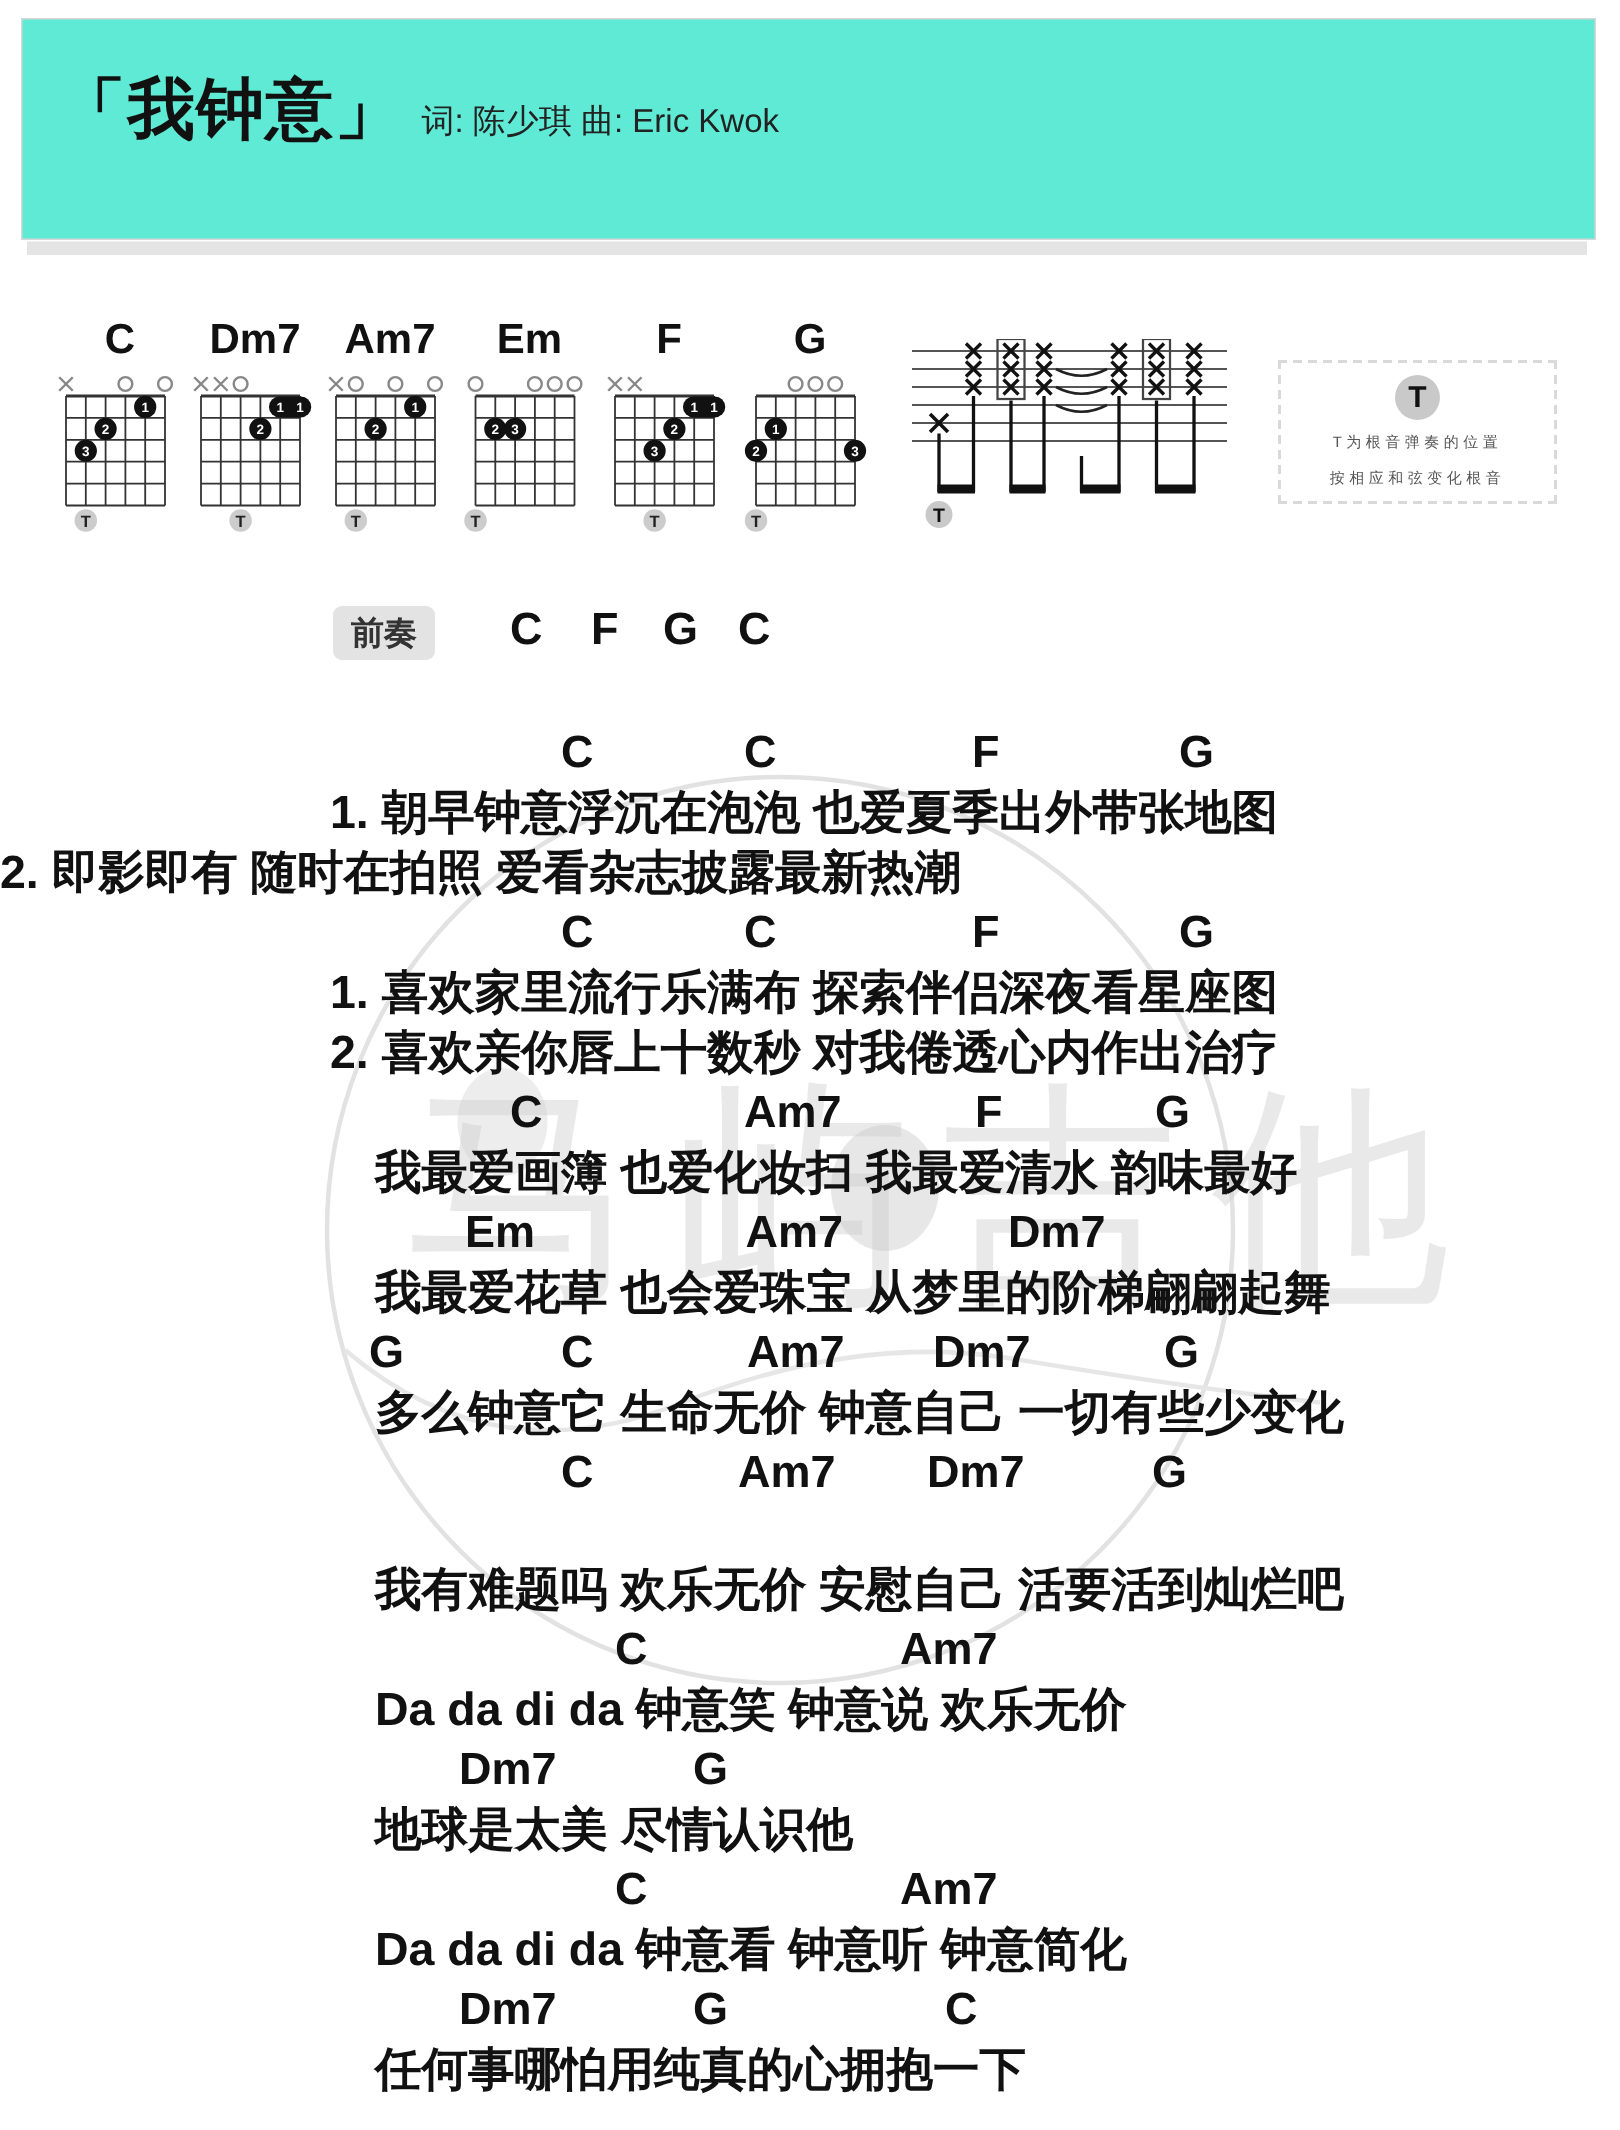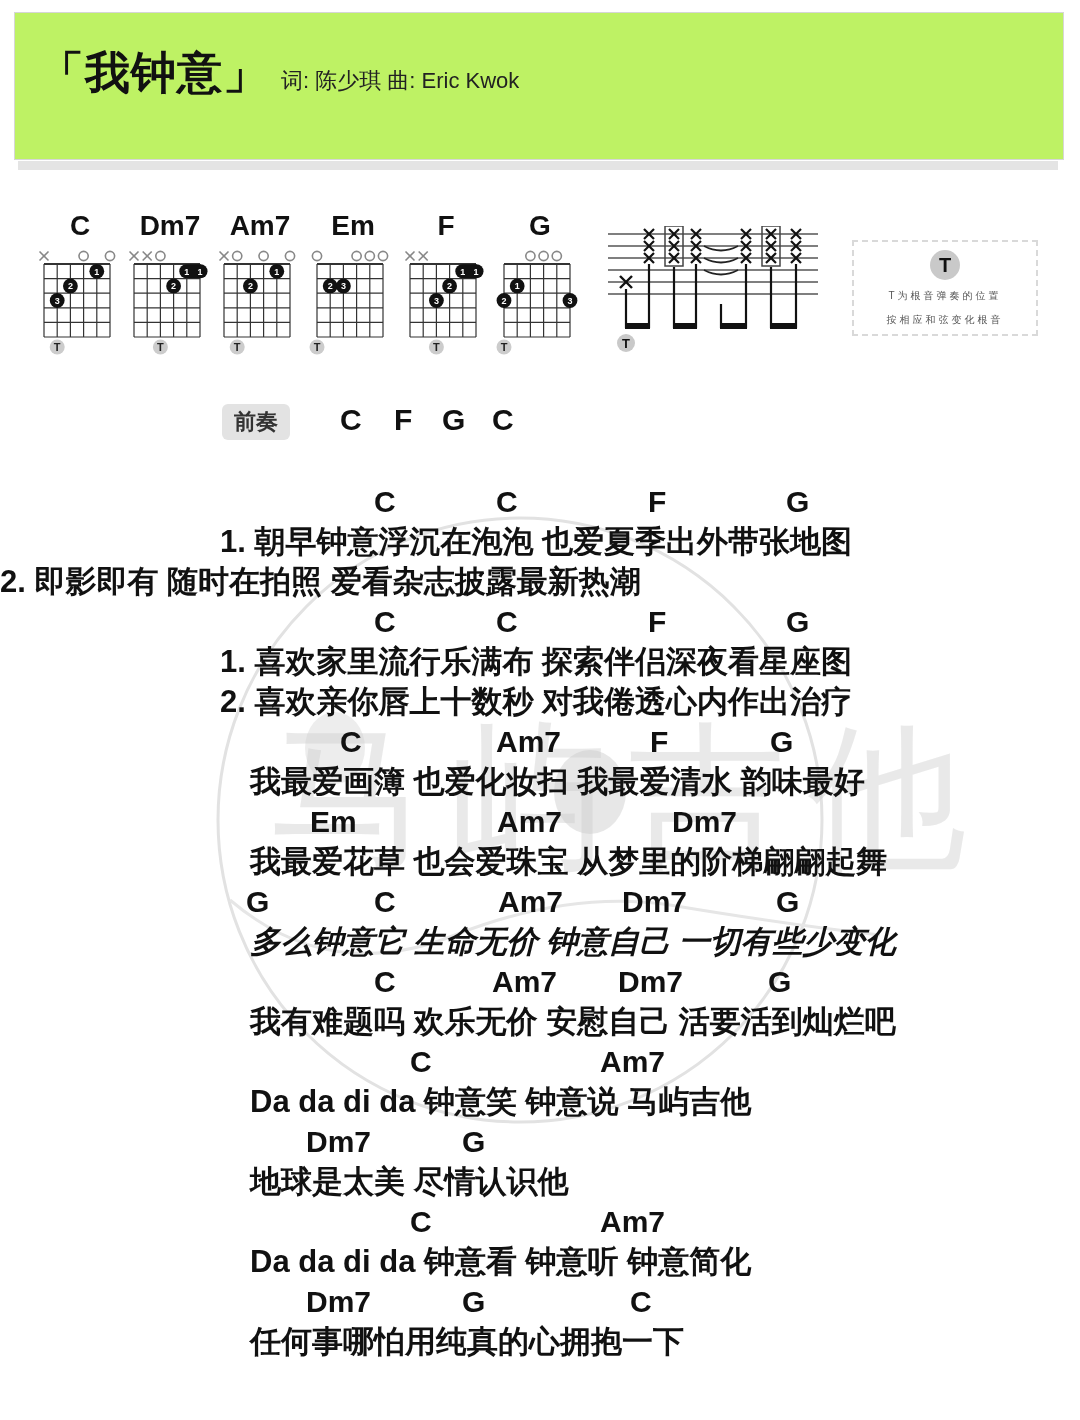--- a/index.html
+++ b/index.html
@@ -2,21 +2,21 @@
 <html><head>
 <meta charset="utf-8">
 <style>
   html,body{margin:0;padding:0;}
   body{
     width:1080px;height:1420px;position:relative;overflow:hidden;
     background:#ffffff;font-family:"Liberation Sans","DejaVu Sans",sans-serif;color:#111;
   }
   
   .header-box{position:absolute;left:14px;top:12px;width:1050px;height:148px;
-    border:1px solid #d6d6d6;background:#bef264;box-sizing:border-box;}
+    border:1px solid #d6d6d6;background:#5eead4;box-sizing:border-box;}
   .page-gap{position:absolute;left:18px;top:161px;width:1040px;height:9px;background:#e4e4e4;}
   .title-row{position:absolute;left:24px;top:30px;display:flex;align-items:baseline;white-space:nowrap;}
   .song-title{font-size:45px;font-weight:700;letter-spacing:1px;}
   .credits{font-size:22px;color:#222;margin-left:12px;font-weight:500;}
   .subtitle{position:absolute;left:30px;top:106px;font-size:21px;color:#222;font-weight:500;}
 
   
   .diagram{position:absolute;top:210px;width:100px;text-align:center;}
   .diagram .dlabel{font-size:28px;font-weight:600;height:32px;line-height:32px;}
 
@@ -377,37 +377,37 @@
         <div class="lyric" style="padding-left: 250px;">我最爱花草 也会爱珠宝 从梦里的阶梯翩翩起舞</div>
       </div>
       <div class="section">
         <div class="chord-row">
           <span class="chord" style="left: 246px;">G</span>
           <span class="chord" style="left: 374px;">C</span>
           <span class="chord" style="left: 498px;">Am7</span>
           <span class="chord" style="left: 622px;">Dm7</span>
           <span class="chord" style="left: 776px;">G</span>
         </div>
-        <div class="lyric" style="padding-left: 250px; font-style: italic;">多么钟意它 生命无价 钟意自己 一切有些少变化</div>
+        <div class="lyric" style="padding-left: 250px;">多么钟意它 生命无价 钟意自己 一切有些少变化</div>
       </div>
       <div class="section">
         <div class="chord-row">
           <span class="chord" style="left: 374px;">C</span>
           <span class="chord" style="left: 492px;">Am7</span>
           <span class="chord" style="left: 618px;">Dm7</span>
           <span class="chord" style="left: 768px;">G</span>
         </div>
-        <div class="lyric" style="padding-left: 250px;">我有难题吗 欢乐无价 安慰自己 活要活到灿烂吧</div>
+        <div class="lyric" style="padding-left: 250px; margin-top: 38px;">我有难题吗 欢乐无价 安慰自己 活要活到灿烂吧</div>
       </div>
       <div class="section">
         <div class="chord-row">
           <span class="chord" style="left: 410px;">C</span>
           <span class="chord" style="left: 600px;">Am7</span>
         </div>
-        <div class="lyric" style="padding-left: 250px;">Da da di da 钟意笑 钟意说 马屿吉他</div>
+        <div class="lyric" style="padding-left: 250px;">Da da di da 钟意笑 钟意说 欢乐无价</div>
       </div>
       <div class="section">
         <div class="chord-row">
           <span class="chord" style="left: 306px;">Dm7</span>
           <span class="chord" style="left: 462px;">G</span>
         </div>
         <div class="lyric" style="padding-left: 250px;">地球是太美 尽情认识他</div>
       </div>
       <div class="section">
         <div class="chord-row">

